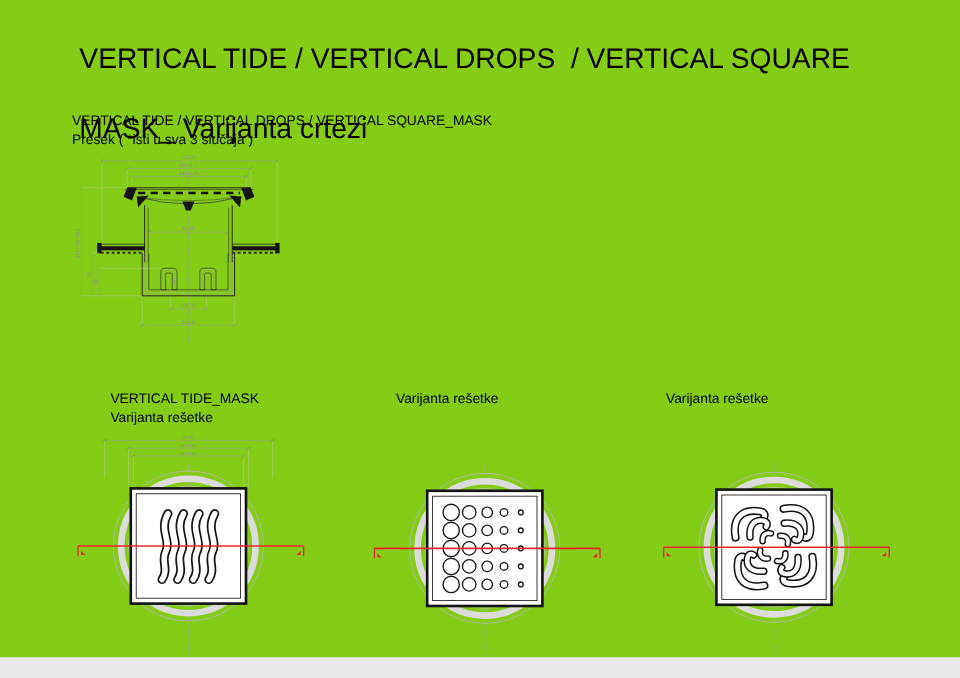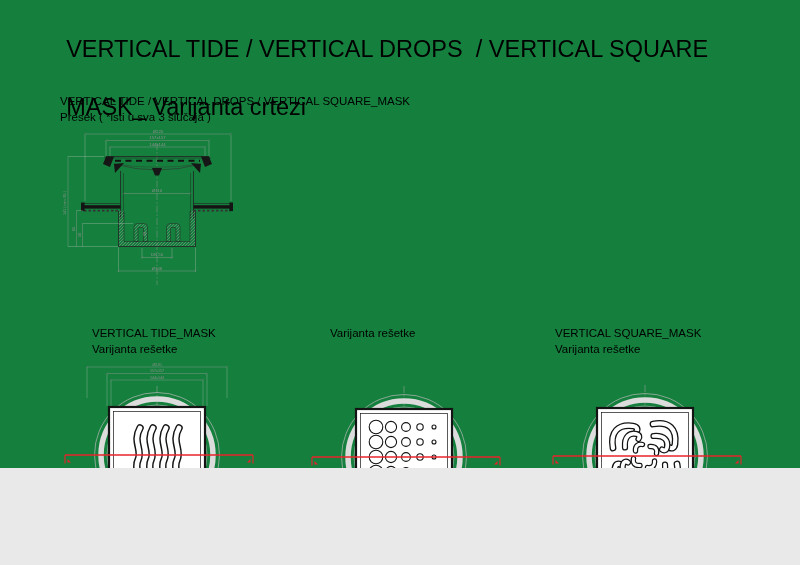--- a/index.html
+++ b/index.html
@@ -1,16 +1,16 @@
 <!DOCTYPE html>
 <html><head>
 <meta charset="utf-8">
 <style>
   html,body{margin:0;padding:0;background:#e9e9e9;}
-  .sheet{position:relative;width:800px;height:468px;background:#15803d;overflow:hidden;
+  .sheet{position:relative;width:800px;height:548px;background:#84cc16;overflow:hidden;
          font-family:"Liberation Sans",sans-serif;color:#000;}
   .title{position:absolute;left:40px;top:6px;font-size:23.5px;line-height:29px;
          font-weight:400;white-space:pre;}
   .sec-head{position:absolute;font-size:11.5px;line-height:15.5px;}
   .sec-head .h{white-space:pre;}
   svg{position:absolute;display:block;}
   svg text{font-family:"Liberation Sans",sans-serif;fill:#8f8f8f;}
   .dimtxt{font-size:4.3px;}
   .dimtxt-s{font-size:3.7px;}
 </style>
@@ -127,21 +127,20 @@
   </svg>
 
   <div class="sec-head" style="left:60px;top:326px;margin-left:32px;">
     <div class="h">VERTICAL TIDE_MASK</div>
     <div>Varijanta rešetke</div>
   </div>
   <div class="sec-head" style="left:330px;top:326px;">
     <div>Varijanta rešetke</div>
   </div>
   <div class="sec-head" style="left:555px;top:326px;">
-    <div class="h">VERTICAL SQUARE_MASK</div>
     <div>Varijanta rešetke</div>
   </div>
 
   <svg viewBox="0 0 200 200" style="left:57px;top:362px;width:200px;height:200px">
     <g stroke="#999" stroke-width="0.4" fill="none">
       <line x1="30" y1="5" x2="170" y2="5"></line>
       <path d="M28.8,6.2 L31.2,3.8 M168.8,6.2 L171.2,3.8" stroke="#777" stroke-width="0.5"></path>
       <line x1="50" y1="11.5" x2="150" y2="11.5"></line>
       <path d="M48.8,12.7 L51.2,10.3 M148.8,12.7 L151.2,10.3" stroke="#777" stroke-width="0.5"></path>
       <line x1="54" y1="18" x2="146" y2="18"></line>

